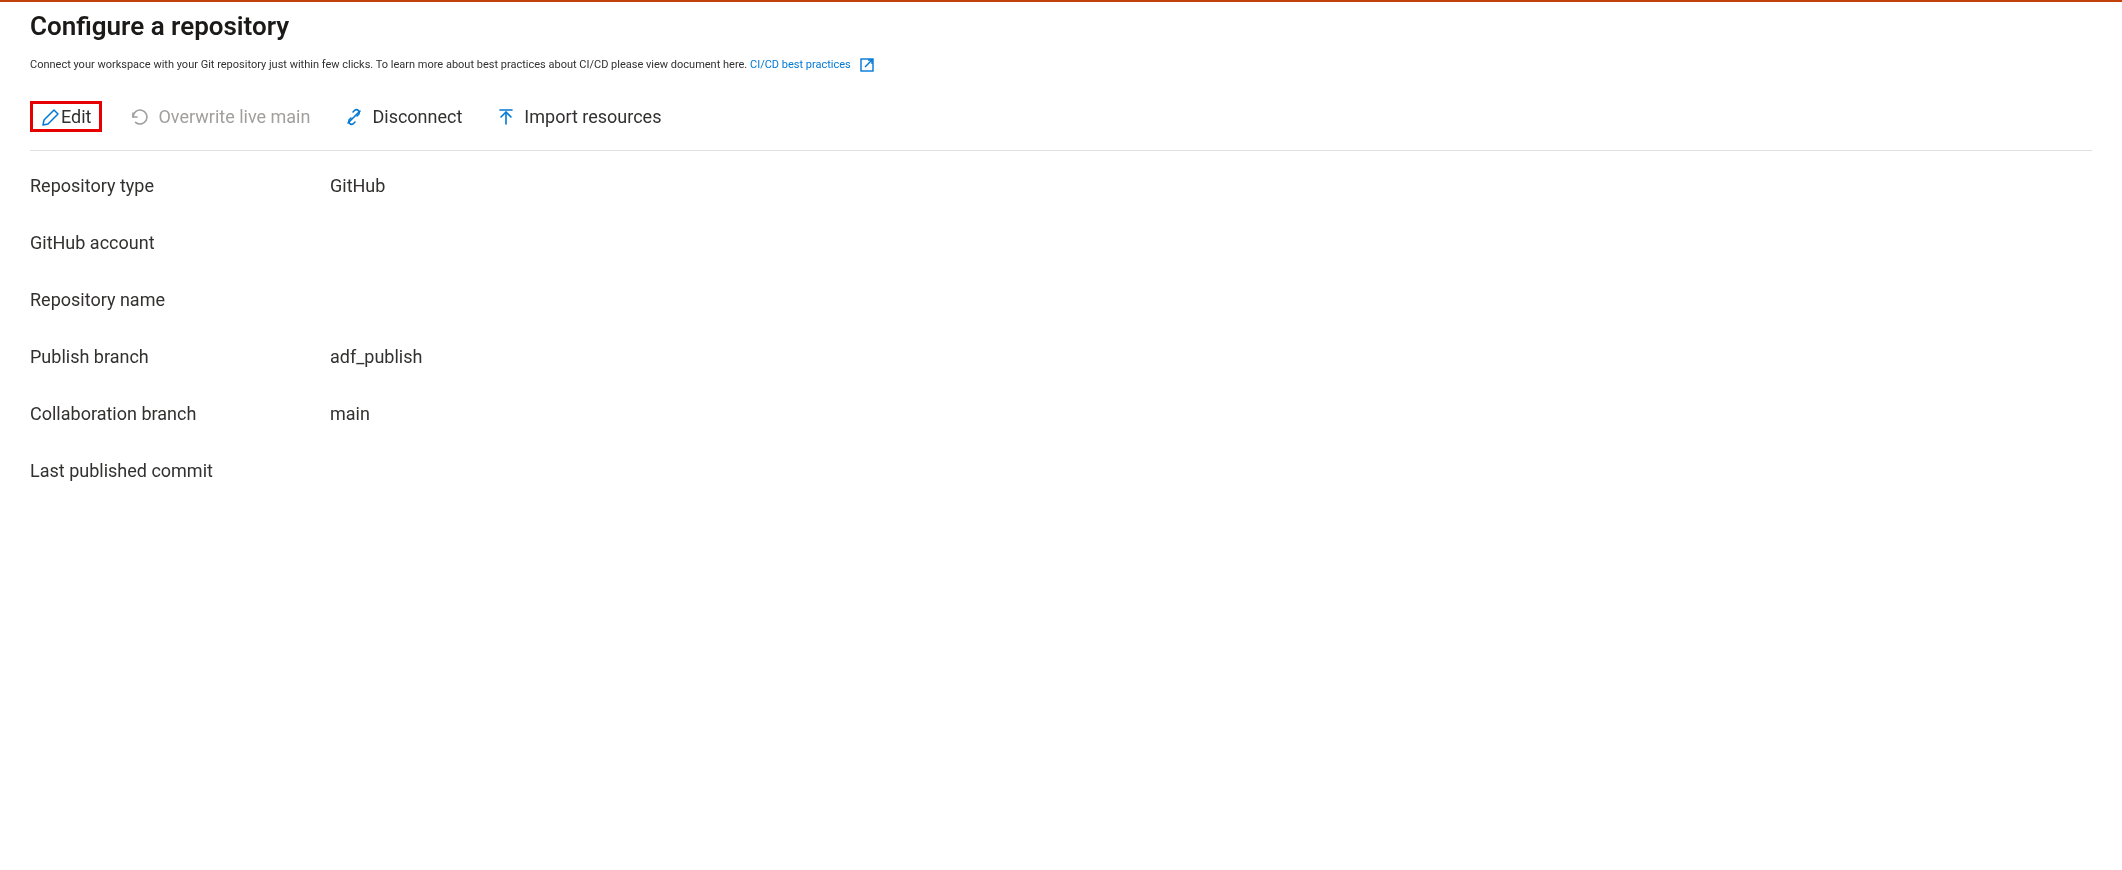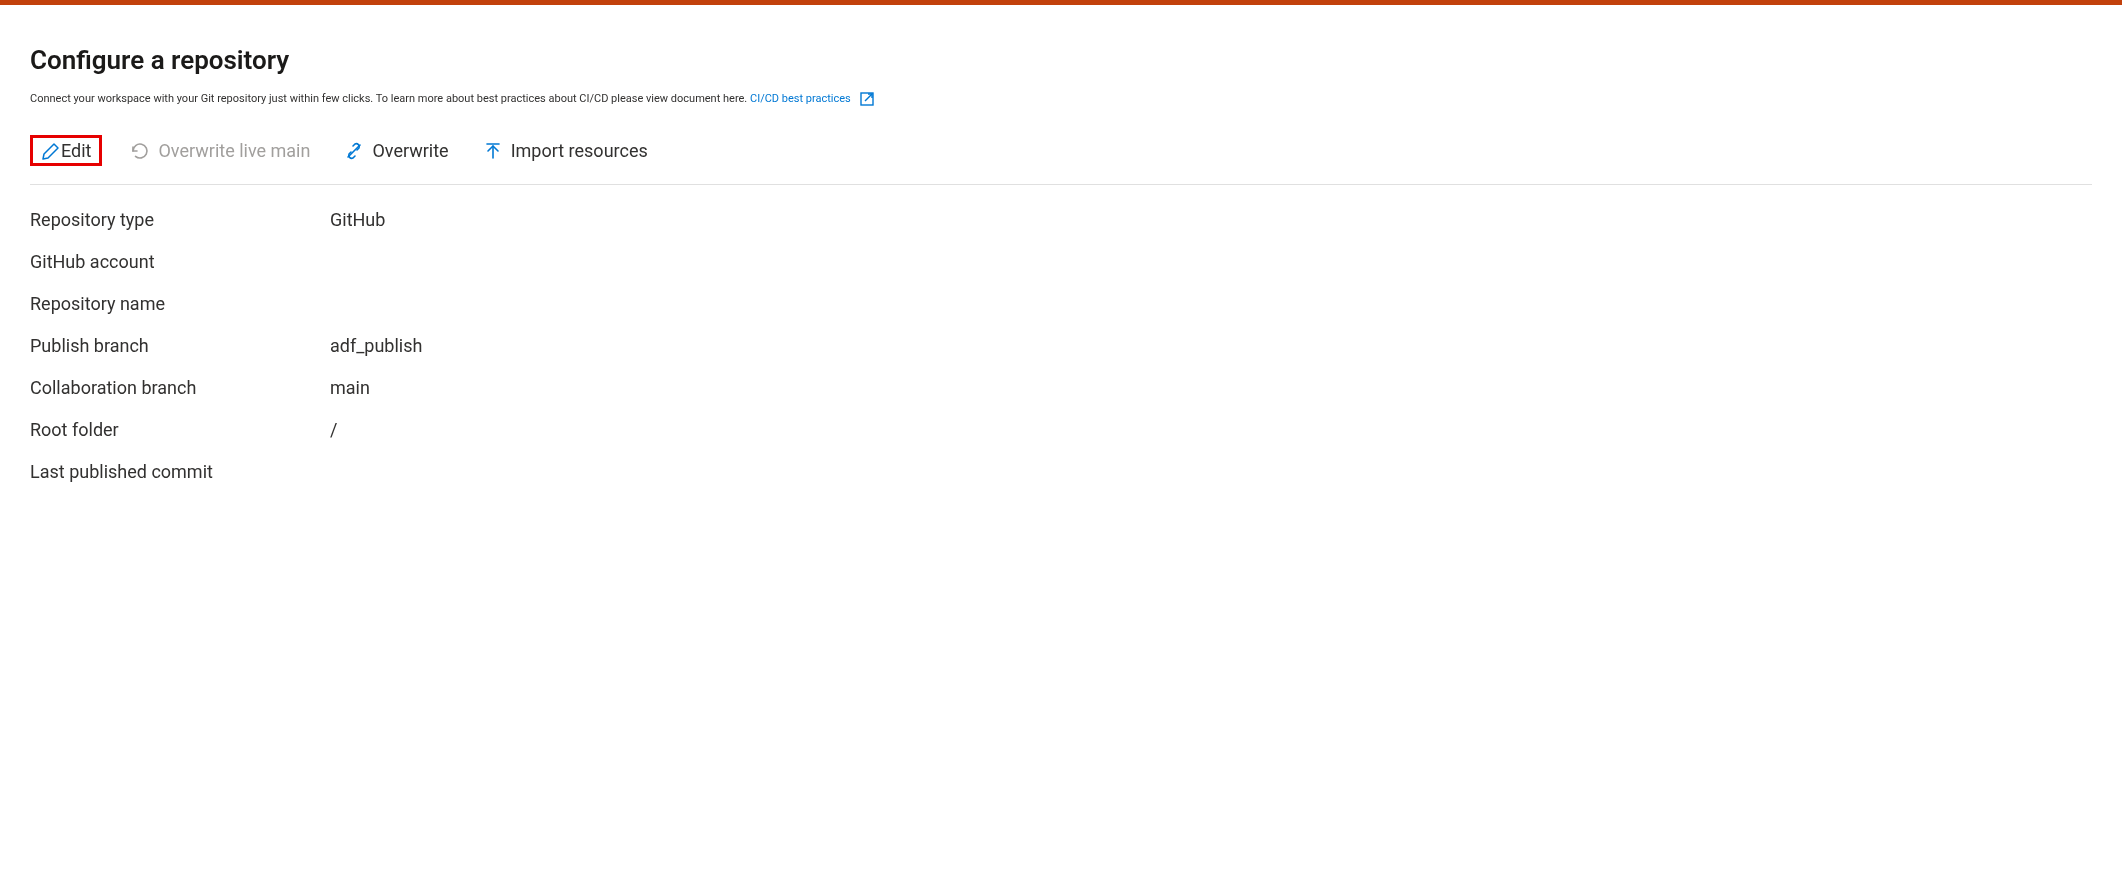--- a/index.html
+++ b/index.html
@@ -7,22 +7,22 @@
       margin: 0;
       padding: 0;
     }
     body {
       font-family: "Segoe UI", -apple-system, BlinkMacSystemFont, Roboto, "Helvetica Neue", sans-serif;
       color: #323130;
       background: #ffffff;
       font-size: 14px;
     }
     .container {
-      border-top: 5px solid #c2410c;
-      padding: 40px 30px 24px 30px;
+      border-top: 2px solid #c2410c;
+      padding: 9px 30px 24px 30px;
     }
     .heading {
       font-size: 26px;
       font-weight: 600;
       color: #1b1a19;
       margin-bottom: 16px;
     }
     .description {
       font-size: 11px;
       color: #323130;
@@ -67,21 +67,21 @@
       gap: 0;
     }
     .icon {
       display: inline-flex;
       align-items: center;
       justify-content: center;
     }
     .fields {
       display: flex;
       flex-direction: column;
-      gap: 21px;
+      gap: 36px;
     }
     .field-row {
       display: flex;
       align-items: center;
     }
     .field-label {
       width: 300px;
       font-size: 18px;
       color: #323130;
       font-weight: 400;
@@ -135,21 +135,21 @@
     </div>
 
     <div class="toolbar-btn">
       <span class="icon">
         <svg width="20" height="20" viewBox="0 0 20 20" fill="none" stroke="#0078d4" stroke-width="1.6" stroke-linecap="round" stroke-linejoin="round">
           <path d="M7 11l-2 2a3 3 0 0 0 4 4l2-2"></path>
           <path d="M13 9l2-2a3 3 0 0 0-4-4l-2 2"></path>
           <line x1="4" y1="16" x2="16" y2="4"></line>
         </svg>
       </span>
-      <span>Overwrite</span>
+      <span>Disconnect</span>
     </div>
 
     <div class="toolbar-btn">
       <span class="icon">
         <svg width="20" height="20" viewBox="0 0 20 20" fill="none" stroke="#0078d4" stroke-width="1.6" stroke-linecap="round" stroke-linejoin="round">
           <line x1="10" y1="17" x2="10" y2="5"></line>
           <polyline points="5,10 10,5 15,10"></polyline>
           <line x1="4" y1="3" x2="16" y2="3"></line>
         </svg>
       </span>
@@ -178,24 +178,20 @@
     <div class="field-row">
       <div class="field-label">Publish branch</div>
       <div class="field-value">adf_publish</div>
     </div>
 
     <div class="field-row">
       <div class="field-label">Collaboration branch</div>
       <div class="field-value">main</div>
     </div>
 
-    <div class="field-row">
-      <div class="field-label">Root folder</div>
-      <div class="field-value">/</div>
-    </div>
 
     <div class="field-row">
       <div class="field-label">Last published commit</div>
       <div class="field-value"></div>
     </div>
 
 
   </div>
 
 </div>

